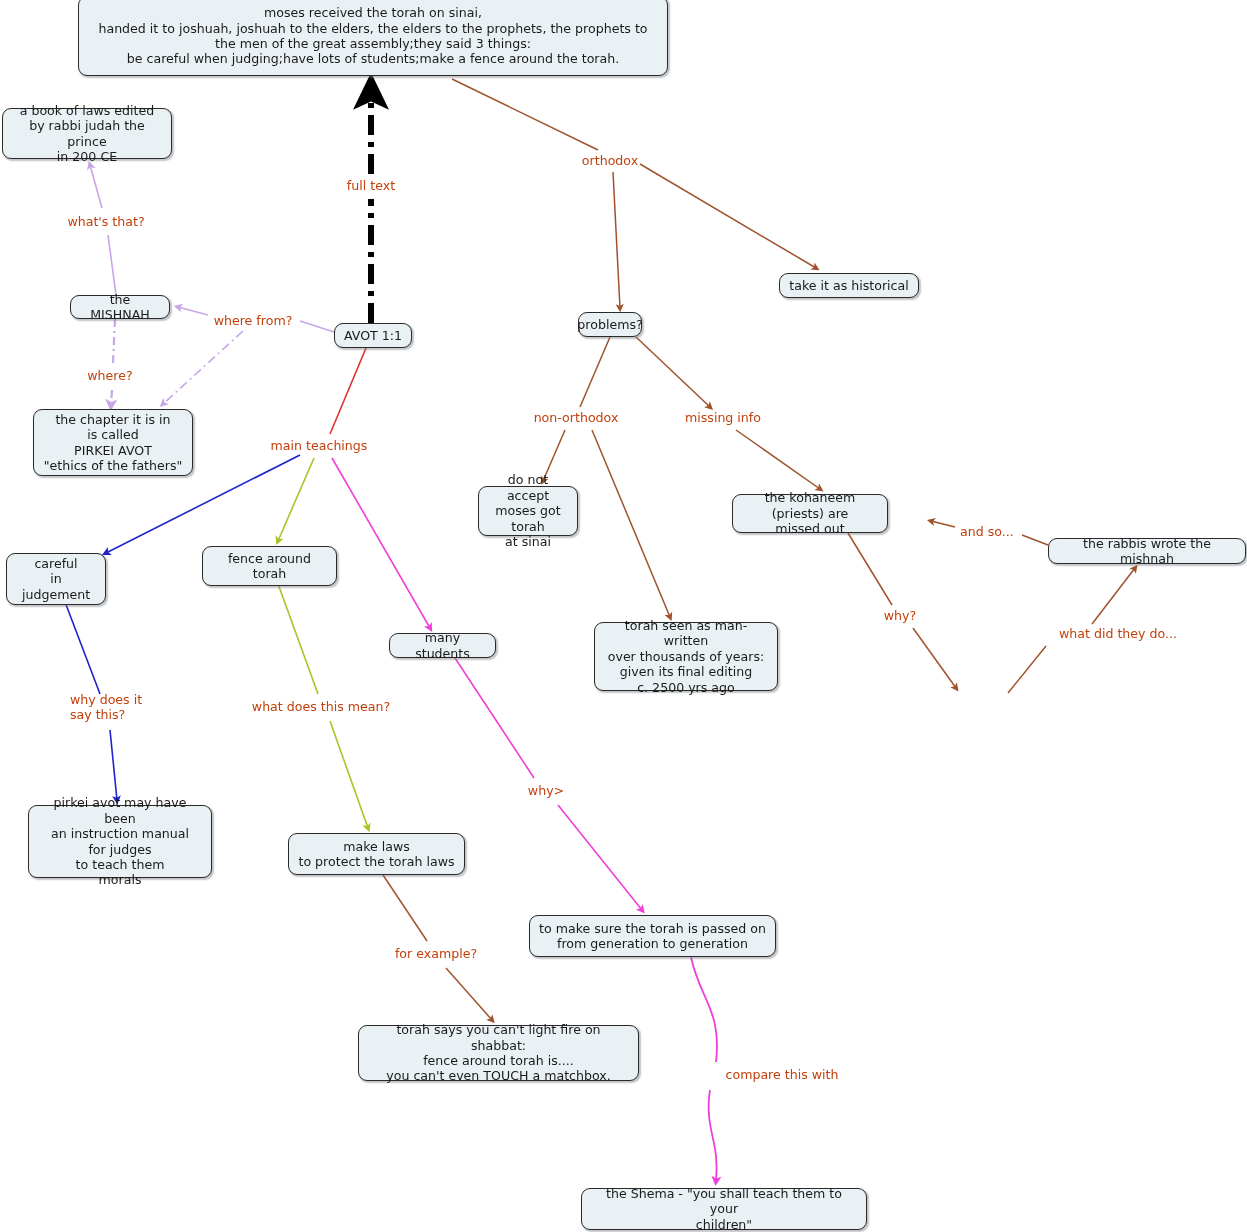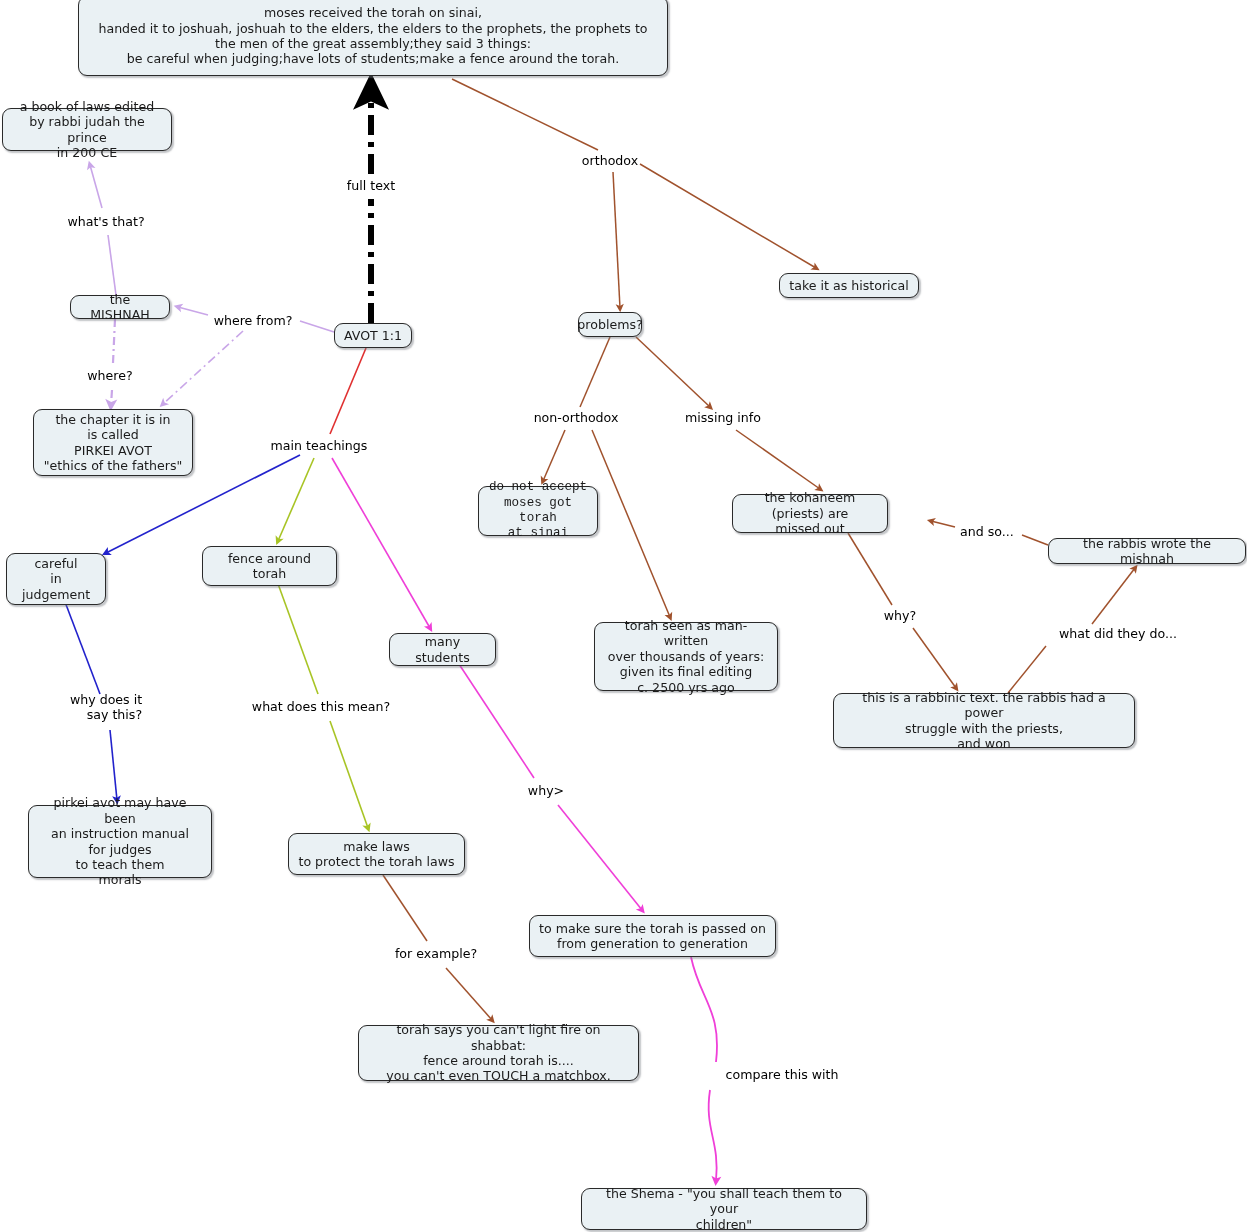--- a/index.html
+++ b/index.html
@@ -35,24 +35,24 @@
     text-align: center;
     display: flex;
     align-items: center;
     justify-content: center;
     padding: 3px 8px;
     white-space: pre-line;
     box-shadow: 1.5px 1.5px 1.5px rgba(120,125,130,0.45);
   }
   .link-label {
     position: absolute;
-    color: #000000;
+    color: #c2410c;
     font-size: 12.6px;
     line-height: 15.4px;
-    text-align: right;
+    text-align: left;
     white-space: pre-line;
     background: transparent;
     transform: translate(-50%, -50%);
     pointer-events: none;
   }
 </style>
 </head>
 <body>
 
 <div id="canvas">
@@ -134,48 +134,45 @@
     <line x1="446" y1="968" x2="492" y2="1020" stroke="#a0522d" stroke-width="1.5" marker-end="url(#ah-brown)"></line>
 
     <path d="M691,957 C700,1000 722,1010 716,1062" fill="none" stroke="#ef3fd8" stroke-width="1.8"></path>
     <path d="M710,1090 C704,1130 720,1140 716,1181" fill="none" stroke="#ef3fd8" stroke-width="1.8" marker-end="url(#ah-magenta)"></path>
   </svg>
 
   <div class="node" style="left: 78px; top: -4px; width: 590px; height: 80px;">moses received the torah on sinai,
 handed it to joshuah, joshuah to the elders, the elders to the prophets, the prophets to
 the men of the great assembly;they said 3 things:
 be careful when judging;have lots of students;make a fence around the torah.</div>
-  <div class="node" style="left: 2px; top: 108px; width: 170px; height: 43px;">a book of laws edited
+  <div class="node" style="left: 2px; top: 108px; width: 170px; height: 51px;">a book of laws edited
 by rabbi judah the prince
 in 200 CE</div>
   <div class="node" style="left: 70px; top: 295px; width: 100px; height: 24px;">the MISHNAH</div>
   <div class="node" style="left: 33px; top: 409px; width: 160px; height: 67px;">the chapter it is in
 is called
 PIRKEI AVOT
 "ethics of the fathers"</div>
   <div class="node" style="left: 334px; top: 323px; width: 78px; height: 25px;">AVOT 1:1</div>
   <div class="node" style="left: 779px; top: 273px; width: 140px; height: 25px;">take it as historical</div>
   <div class="node" style="left: 578px; top: 312px; width: 64px; height: 25px;">problems?</div>
-  <div class="node" style="left: 478px; top: 486px; width: 120px; height: 50px; font-family: Liberation Mono, monospace;">do not accept
+  <div class="node" style="left: 478px; top: 486px; width: 100px; height: 50px;">do not accept
 moses got torah
 at sinai</div>
   <div class="node" style="left: 732px; top: 494px; width: 156px; height: 39px;">the kohaneem (priests) are
 missed out</div>
   <div class="node" style="left: 1048px; top: 538px; width: 198px; height: 26px;">the rabbis wrote the mishnah</div>
   <div class="node" style="left: 594px; top: 622px; width: 184px; height: 69px;">torah seen as man-written
 over thousands of years:
 given its final editing
 c. 2500 yrs ago</div>
-  <div class="node" style="left: 833px; top: 693px; width: 302px; height: 55px;">this is a rabbinic text. the rabbis had a power
-struggle with the priests,
-and won</div>
   <div class="node" style="left: 6px; top: 553px; width: 100px; height: 52px;">careful
 in judgement</div>
   <div class="node" style="left: 202px; top: 546px; width: 135px; height: 40px;">fence around torah</div>
-  <div class="node" style="left: 389px; top: 633px; width: 107px; height: 33px;">many students</div>
+  <div class="node" style="left: 389px; top: 633px; width: 107px; height: 25px;">many students</div>
   <div class="node" style="left: 28px; top: 805px; width: 184px; height: 73px;">pirkei avot may have been
 an instruction manual
 for judges
 to teach them
 morals</div>
   <div class="node" style="left: 288px; top: 833px; width: 177px; height: 42px;">make laws
 to protect the torah laws</div>
   <div class="node" style="left: 529px; top: 915px; width: 247px; height: 42px;">to make sure the torah is passed on
 from generation to generation</div>
   <div class="node" style="left: 358px; top: 1025px; width: 281px; height: 56px;">torah says you can't light fire on shabbat:

